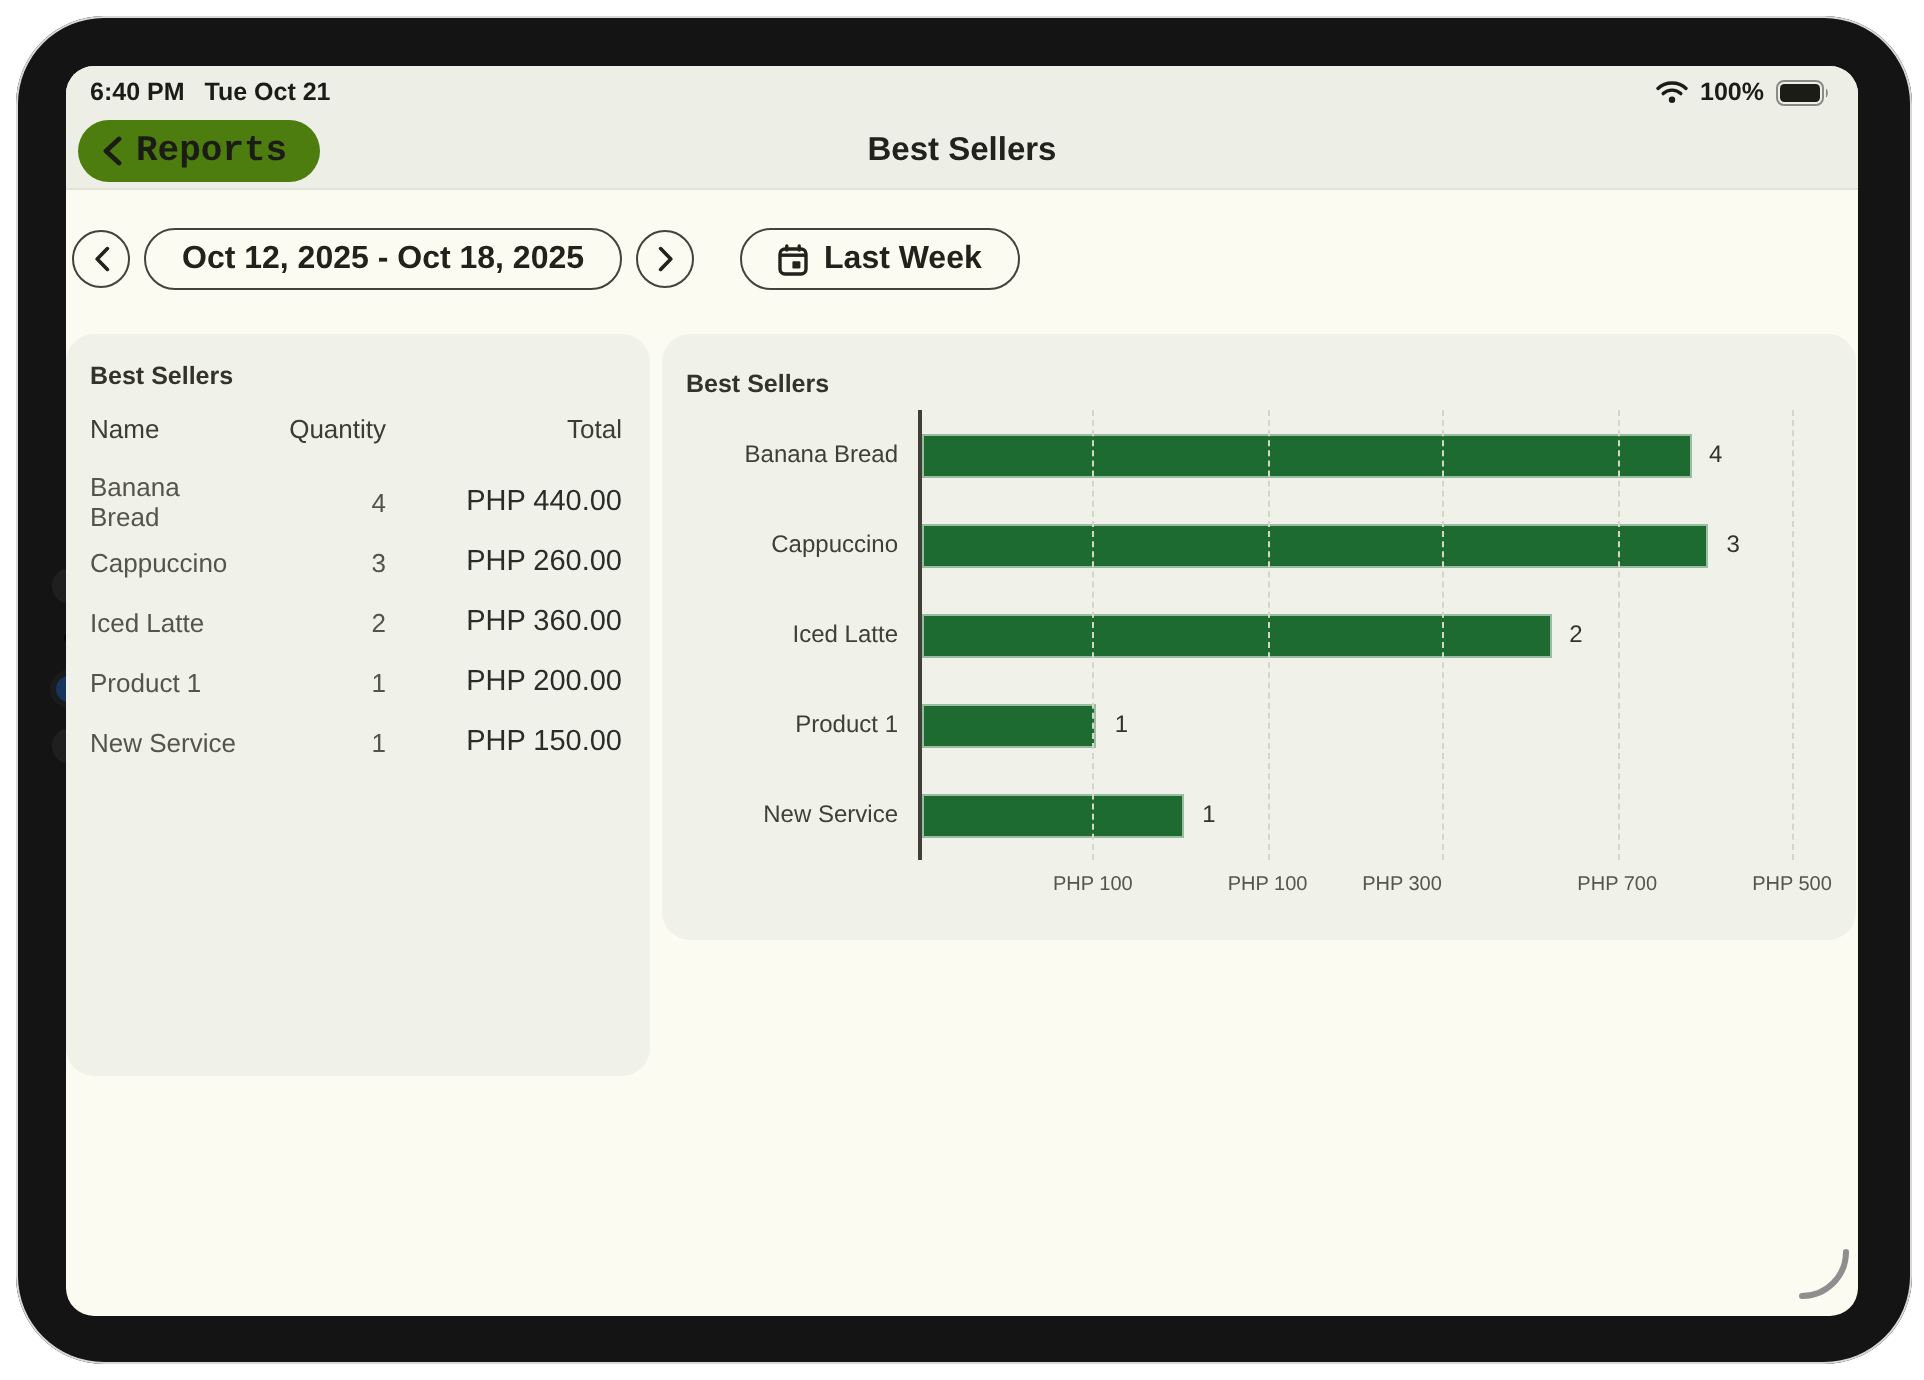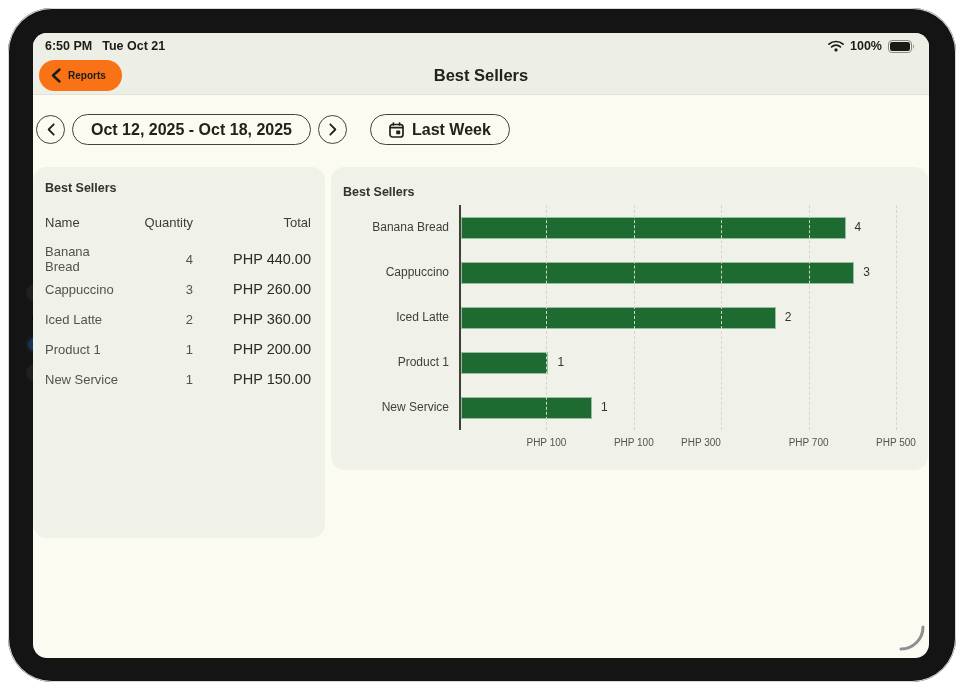--- a/index.html
+++ b/index.html
@@ -21,24 +21,24 @@
 
   
   .statusbar { height:24px; background:#edefe6; display:flex; align-items:center;
                justify-content:space-between; padding:2px 14px 0 12px; }
   .sb-left { display:flex; gap:10px; font-size:12.5px; color:#1c1c16; }
   .sb-time { font-weight:700; }
   .sb-date { font-weight:600; }
   .sb-right { display:flex; align-items:center; gap:6px; font-size:12.5px; font-weight:600; color:#1c1c16; }
   .navbar { height:38px; background:#edefe6; border-bottom:1px solid #e2e4d9;
             position:relative; display:flex; align-items:center; padding:0 6px; }
-  .back-pill { display:flex; align-items:center; gap:7px; background:#f97316;
+  .back-pill { display:flex; align-items:center; gap:7px; background:#4d7c0f;
                border:none; border-radius:17px; height:31px; padding:0 16px 0 12px;
-               font-size:10px; font-weight:600; color:#1c1c16; cursor:pointer;
-               font-family:Liberation Sans, sans-serif; }
+               font-size:18px; font-weight:600; color:#1c1c16; cursor:pointer;
+               font-family:Liberation Mono, monospace; }
   .nav-title { position:absolute; left:0; right:0; text-align:center; font-size:16.5px;
                font-weight:600; color:#22221c; pointer-events:none; }
 
   
   .toolbar { margin:19px 0 0 3px; display:flex; align-items:center; gap:7px; }
   .circle-btn { width:29px; height:29px; border-radius:50%; border:1px solid #43433d;
                 background:transparent; display:flex; align-items:center; justify-content:center;
                 cursor:pointer; }
   .pill-btn { height:31px; border:1px solid #43433d; border-radius:16px; background:transparent;
               display:flex; align-items:center; justify-content:center; gap:8px; padding:0 18px;
@@ -47,21 +47,21 @@
 
   
   .content { margin-top:22px; display:flex; gap:6px; align-items:flex-start; }
   .panel { background:#f0f1e8; border-radius:14px; }
   .table-panel { width:292px; height:371px; padding:14px 14px 0 12px; }
   .chart-panel { width:597px; height:303px; position:relative; }
   .panel-title { font-size:12.5px; font-weight:600; color:#33332b; }
   .chart-panel .panel-title { position:absolute; left:12px; top:18px; }
 
   
-  .tbl-head { margin-top:20px; display:grid; grid-template-columns:1fr 68px 118px;
+  .tbl-head { margin-top:12px; display:grid; grid-template-columns:1fr 68px 118px;
               font-size:13px; color:#3c3c34; }
   .tbl-head .c2 { text-align:right; }
   .tbl-head .c3 { text-align:right; }
   .tbl-rows { margin-top:14px; }
   .tbl-row { display:grid; grid-template-columns:1fr 68px 118px; align-items:center; height:30px; }
   .cell-name { font-size:13px; color:#54544b; }
   .cell-qty  { font-size:13px; color:#54544b; text-align:right; }
   .cell-total{ font-size:14.5px; color:#2c2c26; text-align:right; }
 
   
@@ -86,21 +86,21 @@
     <div class="sensor cam1"></div>
     <div class="sensor dot"></div>
     <div class="sensor cam2"></div>
     <div class="sensor cam3"></div>
   </div>
 
   <div class="screen">
 
     <div class="statusbar">
       <div class="sb-left">
-        <span class="sb-time">6:50 PM</span>
+        <span class="sb-time">6:40 PM</span>
         <span class="sb-date">Tue Oct 21</span>
       </div>
       <div class="sb-right">
         <span class="icon">
           <svg width="16" height="12" viewBox="0 0 16 12">
             <path d="M1 4.2 C4.8 .6 11.2 .6 15 4.2" fill="none" stroke="#1c1c16" stroke-width="1.7" stroke-linecap="round"></path>
             <path d="M3.6 6.8 C6.1 4.5 9.9 4.5 12.4 6.8" fill="none" stroke="#1c1c16" stroke-width="1.7" stroke-linecap="round"></path>
             <circle cx="8" cy="9.9" r="1.6" fill="#1c1c16"></circle>
           </svg>
         </span>

